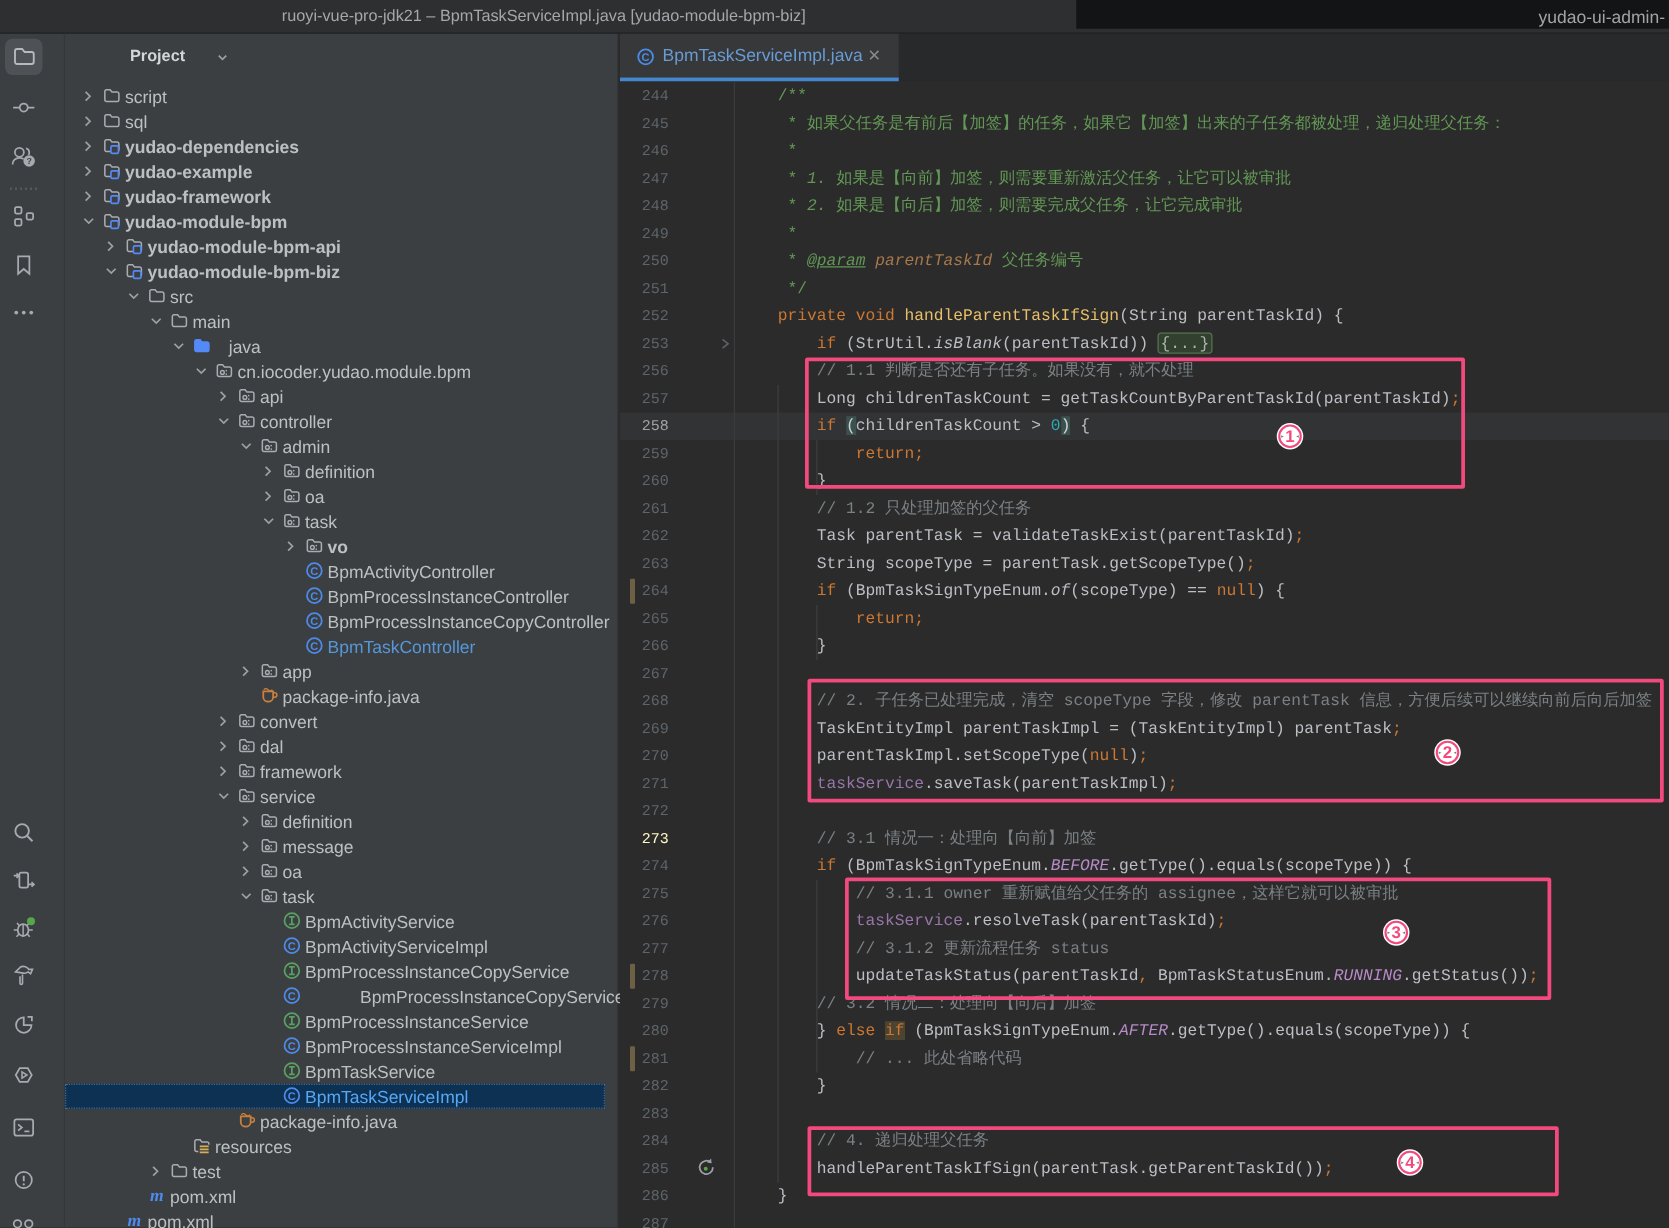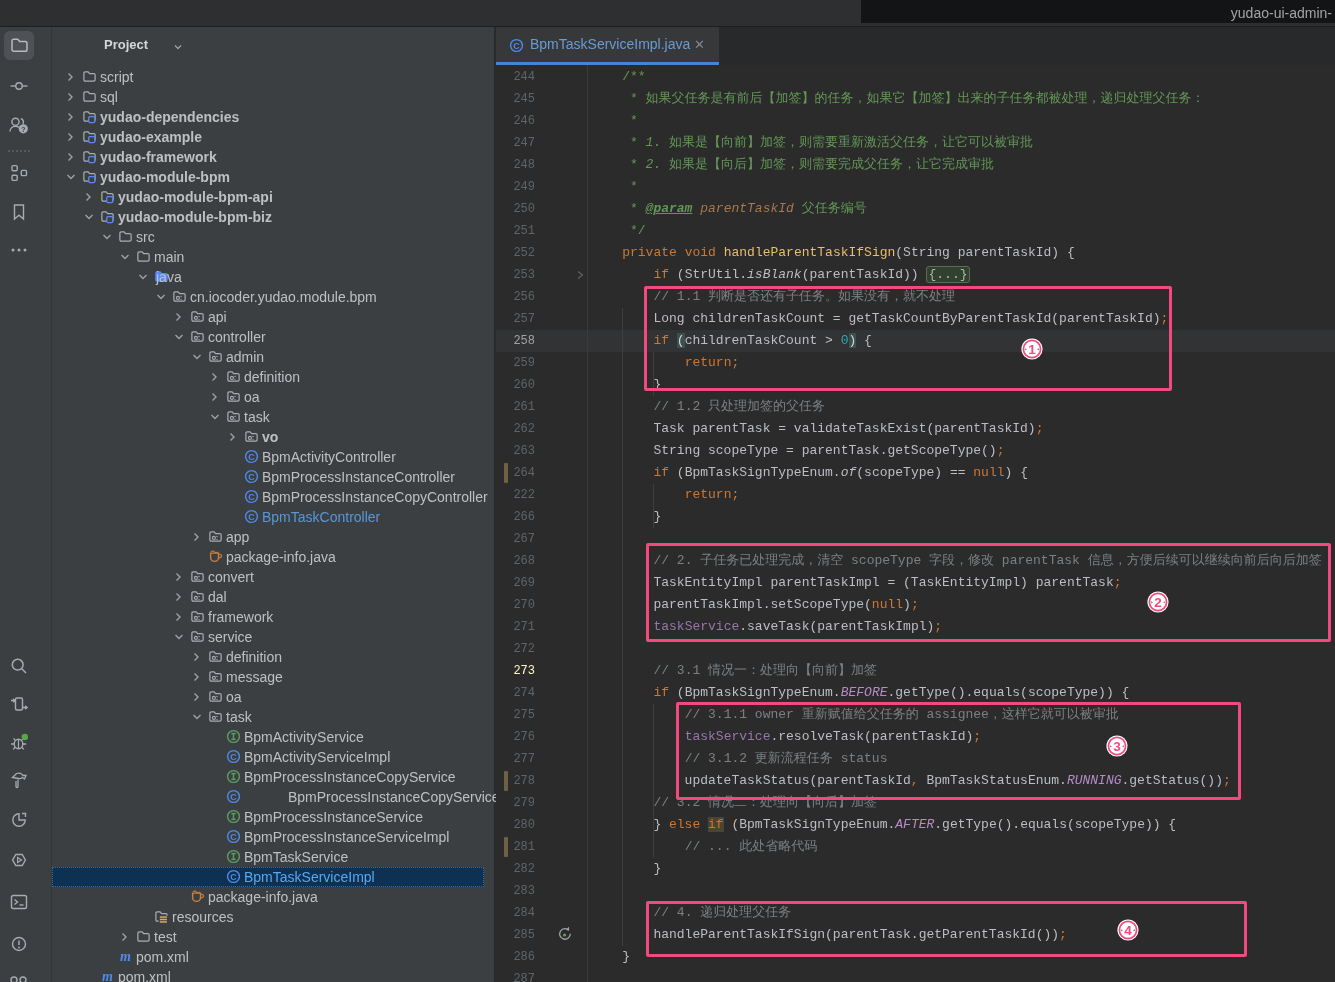--- a/index.html
+++ b/index.html
@@ -21,34 +21,35 @@
 #tabline{position:absolute;left:496px;top:62px;width:223px;height:3px;background:#4586ce}
 .cl{position:absolute;left:591px;font-family:"Liberation Mono",monospace;font-size:13px;line-height:22px;
   height:22px;white-space:pre;color:#bcbec4}
 .ln{position:absolute;left:496px;width:39px;font-family:"Liberation Mono",monospace;font-size:12px;
   line-height:22px;height:22px;text-align:right;color:#5d656b}
 .k{color:#cc7832}
 .n{color:#2aacb8}
 .c{color:#7a8084}
 .d{color:#629755}
 .dv{color:#a8784c;font-style:italic}
-.dt{color:#629755;font-weight:bold;font-style:italic;text-decoration:underline}
+.dt{color:#629755;font-weight:normal;font-style:italic;text-decoration:underline}
 .m{color:#e8bf6a}
 .f{color:#9876aa}
 .e{color:#b78bc7;font-style:italic}
 .it{font-style:italic}
 .hl{background:#3b514d;color:#d0d4d8}
 .ifhl{background:#4c4430}
 .fold{background:#31402f;border:1px solid #55704d;border-radius:3px;color:#adb6ad;padding:0 1px}
 .pink{position:absolute;border:3.5px solid #f2497f;border-radius:2px}
 .badge{position:absolute;width:24px;height:24px}
 .guide{position:absolute;width:1px;background:#3d3e3f}
 .cbar{position:absolute;left:504px;width:4px;background:#6e6045;border-radius:1px}
 </style></head><body>
 <div id="titlebar">
+    <div class="t">ruoyi-vue-pro-jdk21 – BpmTaskServiceImpl.java [yudao-module-bpm-biz]</div>
     <div class="r">yudao-ui-admin-</div>
   </div>
 <div id="strip"></div>
 <div>
     <div class="abs" style="left:4px;top:31px;width:30px;height:29px;background:#4e5156;border-radius:6px"></div>
     <div class="abs" style="left:9px;top:35px;width:20px;height:20px"><svg width="20" height="20" viewBox="0 0 20 20">
         <path d="M3 6 C3 5 3.7 4.2 4.7 4.2 h4 l2 2.4 h5.6 c1 0 1.7.8 1.7 1.8 v6 c0 1-.7 1.8-1.7 1.8 H4.7 C3.7 16.2 3 15.4 3 14.4 Z" fill="none" stroke="#b6babe" stroke-width="1.5"></path>
       </svg></div>
     <div class="abs" style="left:9px;top:76px;width:20px;height:20px"><svg width="20" height="20" viewBox="0 0 20 20">
         <circle cx="10" cy="10" r="3.2" fill="none" stroke="#a6abb0" stroke-width="1.4"></circle>
@@ -202,21 +203,21 @@
 <div class="abs" style="left:136px;top:249px;width:15px;height:15px"><svg width="15" height="15" viewBox="0 0 16 16">
       <path d="M2 4.5 C2 3.7 2.6 3 3.4 3 h3.1 l1.6 2 h4.5 c.8 0 1.4.7 1.4 1.5 v5 c0 .8-.6 1.5-1.4 1.5 h-9.2 C2.6 13 2 12.3 2 11.5 Z" fill="none" stroke="#a9adb2" stroke-width="1.3"></path>
     </svg></div>
 <div class="row" style="left:154px;top:247px;">main</div>
 <div class="abs" style="left:137px;top:267px"><svg width="12" height="20" viewBox="0 0 12 20">
       <path d="M2.5 8 L6 11.5 L9.5 8" fill="none" stroke="#9da1a5" stroke-width="1.4"></path>
     </svg></div>
 <div class="abs" style="left:154px;top:269px;width:15px;height:15px"><svg width="15" height="15" viewBox="0 0 16 16">
       <path d="M2 4.5 C2 3.7 2.6 3 3.4 3 h3.1 l1.6 2 h4.5 c.8 0 1.4.7 1.4 1.5 v5 c0 .8-.6 1.5-1.4 1.5 h-9.2 C2.6 13 2 12.3 2 11.5 Z" fill="#548af7" stroke="#548af7" stroke-width="1.3"></path>
     </svg></div>
-<div class="row" style="left:156px;top:267px;">java</div>
+<div class="row" style="left:183px;top:267px;">java</div>
 <div class="abs" style="left:155px;top:287px"><svg width="12" height="20" viewBox="0 0 12 20">
       <path d="M2.5 8 L6 11.5 L9.5 8" fill="none" stroke="#9da1a5" stroke-width="1.4"></path>
     </svg></div>
 <div class="abs" style="left:172px;top:289px;width:15px;height:15px"><svg width="15" height="15" viewBox="0 0 16 16">
       <path d="M2 4.5 C2 3.7 2.6 3 3.4 3 h3.1 l1.6 2 h4.5 c.8 0 1.4.7 1.4 1.5 v5 c0 .8-.6 1.5-1.4 1.5 h-9.2 C2.6 13 2 12.3 2 11.5 Z" fill="none" stroke="#a9adb2" stroke-width="1.3"></path>
       <circle cx="6.3" cy="9.5" r="1.6" fill="none" stroke="#a9adb2" stroke-width="1.2"></circle>
       <circle cx="9.6" cy="8" r=".7" fill="#a9adb2"></circle>
       <circle cx="9.6" cy="11" r=".7" fill="#a9adb2"></circle>
     </svg></div>
 <div class="row" style="left:190px;top:287px;">cn.iocoder.yudao.module.bpm</div>
@@ -552,21 +553,21 @@
 <div class="ln" style="top:374px;color:#5d656b">260</div>
 <div class="cl" style="top:374px">        }</div>
 <div class="ln" style="top:396px;color:#5d656b">261</div>
 <div class="cl" style="top:396px">        <span class="c">// 1.2 只处理加签的父任务</span></div>
 <div class="ln" style="top:418px;color:#5d656b">262</div>
 <div class="cl" style="top:418px">        Task parentTask = validateTaskExist(parentTaskId)<span class="k">;</span></div>
 <div class="ln" style="top:440px;color:#5d656b">263</div>
 <div class="cl" style="top:440px">        String scopeType = parentTask.getScopeType()<span class="k">;</span></div>
 <div class="ln" style="top:462px;color:#5d656b">264</div>
 <div class="cl" style="top:462px">        <span class="k">if</span> (BpmTaskSignTypeEnum.<span class="it">of</span>(scopeType) == <span class="k">null</span>) {</div>
-<div class="ln" style="top:484px;color:#5d656b">222</div>
+<div class="ln" style="top:484px;color:#5d656b">265</div>
 <div class="cl" style="top:484px">            <span class="k">return;</span></div>
 <div class="ln" style="top:506px;color:#5d656b">266</div>
 <div class="cl" style="top:506px">        }</div>
 <div class="ln" style="top:528px;color:#5d656b">267</div>
 <div class="ln" style="top:550px;color:#5d656b">268</div>
 <div class="cl" style="top:550px">        <span class="c">// 2. 子任务已处理完成，清空 scopeType 字段，修改 parentTask 信息，方便后续可以继续向前后向后加签</span></div>
 <div class="ln" style="top:572px;color:#5d656b">269</div>
 <div class="cl" style="top:572px">        TaskEntityImpl parentTaskImpl = (TaskEntityImpl) parentTask<span class="k">;</span></div>
 <div class="ln" style="top:594px;color:#5d656b">270</div>
 <div class="cl" style="top:594px">        parentTaskImpl.setScopeType(<span class="k">null</span>)<span class="k">;</span></div>

